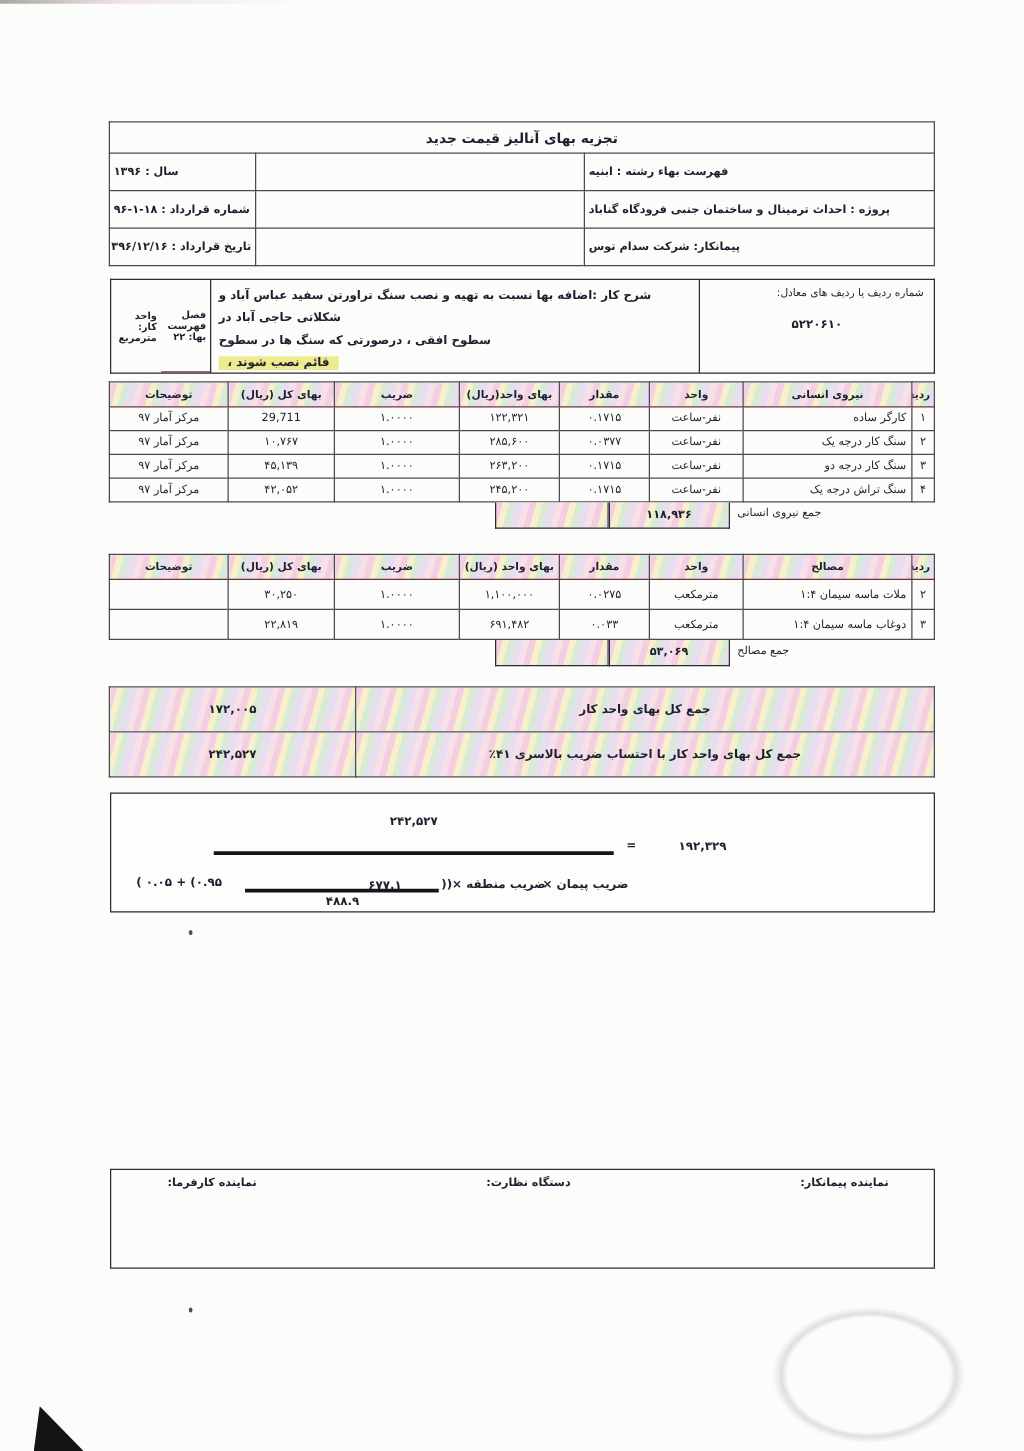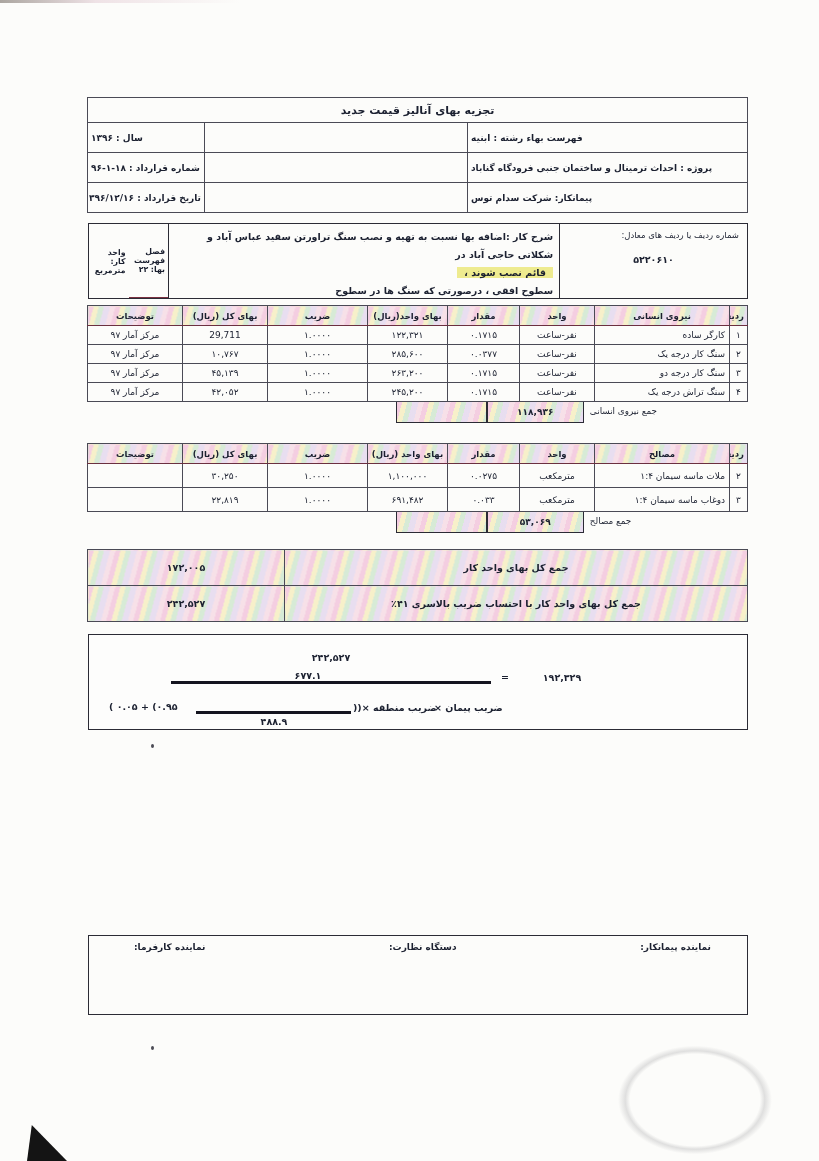--- a/index.html
+++ b/index.html
@@ -35,21 +35,21 @@
 
   
   .hdr-title { height: 25px; text-align: center; font-weight: 700; font-size: 11px; }
   .hdr-row td { height: 30px; font-weight: 700; font-size: 9px; }
 
   
   .desc { display: flex; flex-direction: row; margin-top: 10px; height: 76px; direction: rtl; }
   .desc .bx { border: 1.6px solid #2b2b35; }
   .ref-box { width: 188px; padding: 6px 8px; font-size: 8.5px; border-left: none !important; }
   .ref-box .val { text-align: center; margin-top: 14px; font-size: 9.5px; font-weight: 700; }
-  .desc-mid { width: 392px; padding: 4px 6px; text-align: right; font-weight: 700; font-size: 9.5px; line-height: 1.9; }
+  .desc-mid { width: 392px; padding: 4px 6px; text-align: left; font-weight: 700; font-size: 9.5px; line-height: 1.9; }
   .chap-box { width: 80px; border-right: none !important; display: flex; flex-direction: row; }
   .chap-box > div { flex: 1; display: flex; align-items: center; padding: 0 3px; font-size: 7.8px; font-weight: 700; }
   .chap-box > div:first-child { border-bottom: 1.4px solid #7a3040; }
 
   
   .dt { margin-top: 6px; }
   .dt th { height: 20px; border-bottom: 1.4px solid #6b3040; }
   .dt td { height: 19px; }
   .dt .name { text-align: right; padding-right: 4px; }
   .mt td { height: 24px; }
@@ -68,21 +68,21 @@
   .totals .lbl { font-size: 9.5px; }
   .totals .val { font-size: 9.5px; }
 
   
   .fx { position: relative; margin-top: 12px; height: 96px; border: 1.6px solid #2b2b35; background: #fdfdfc; }
   .fx div { position: absolute; font-weight: 700; font-size: 9.5px; }
   .fx-num  { left: 77px;  top: 17px; width: 330px; text-align: center; }
   .fx-bar  { left: 82px;  top: 46px; width: 320px; height: 3px; background: #14141f; }
   .fx-eq   { left: 412px; top: 36px; font-size: 12px; }
   .fx-res  { left: 436px; top: 37px; width: 74px; text-align: center; }
-  .fx-inum { left: 179px; top: 35px; width: 80px; text-align: center; font-size: 8.5px; }
+  .fx-inum { left: 179px; top: 68px; width: 80px; text-align: center; font-size: 8.5px; }
   .fx-ibar { left: 107px; top: 76px; width: 155px; height: 2.5px; background: #14141f; }
   .fx-iden { left: 145px; top: 81px; width: 80px; text-align: center; font-size: 8.5px; }
   .fx-const    { left: 20px;  top: 66px; font-size: 9px; direction: ltr; }
   .fx-region   { left: 264px; top: 67px; font-size: 8.8px; }
   .fx-contract { left: 345px; top: 67px; font-size: 8.8px; }
 
   
   .sig { margin-top: 205px; height: 80px; border: 1.6px solid #2b2b35;
          display: flex; justify-content: space-between; align-items: flex-start;
          padding: 6px 36px 0 45px; }
@@ -141,22 +141,22 @@
   </tbody>
     </table>
 
   <div class="desc">
     <div class="bx ref-box">
       <div>شماره ردیف یا ردیف های معادل:</div>
       <div class="val" dir="ltr">۵۲۲۰۶۱۰</div>
     </div>
     <div class="bx desc-mid">
       <div>شرح کار :اضافه بها نسبت به تهیه و نصب سنگ تراورتن سفید عباس آباد و شکلاتی حاجی آباد در</div>
+      <div>سطوح افقی ، درصورتی که سنگ ها در سطوح</div>
       <div><span class="hl-yellow">قائم نصب شوند ،</span></div>
-      <div>سطوح افقی ، درصورتی که سنگ ها در سطوح</div>
     </div>
     <div class="bx chap-box">
       <div>فصل فهرست بها: ۲۲</div>
       <div>واحد کار: مترمربع</div>
     </div>
   </div>
 
   <table class="dt">
     <colgroup>
       <col style="width:18px">

